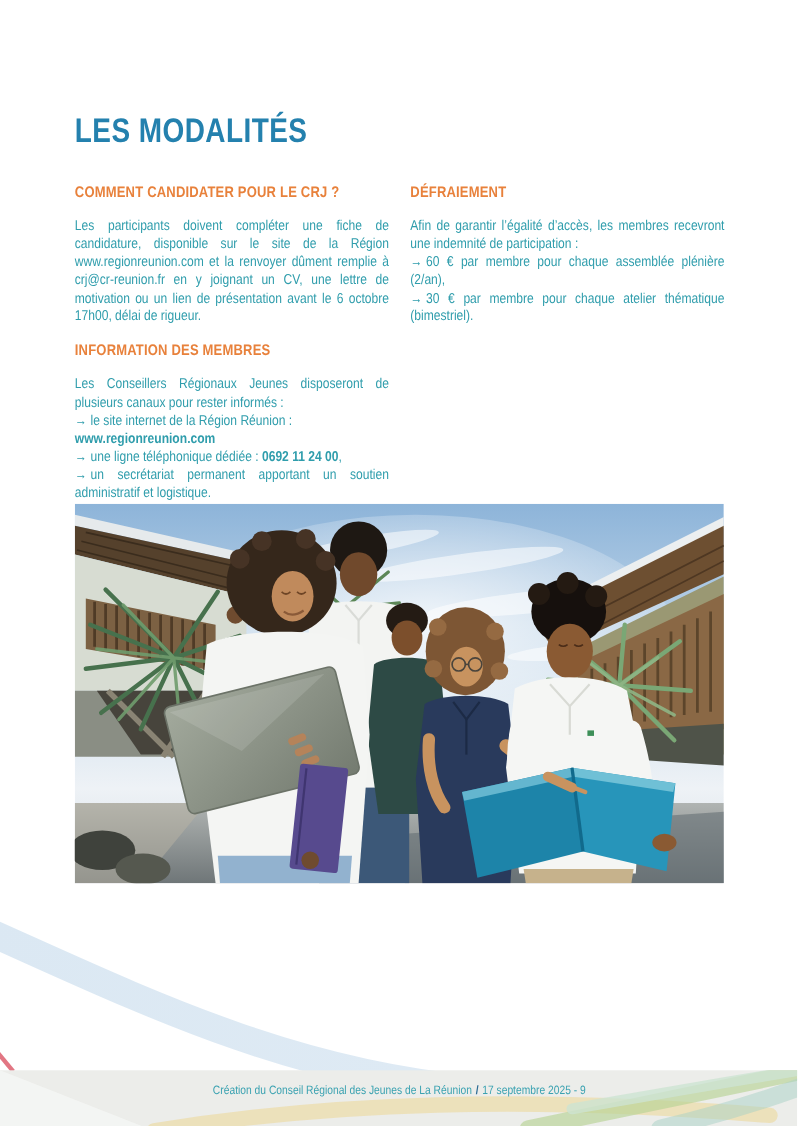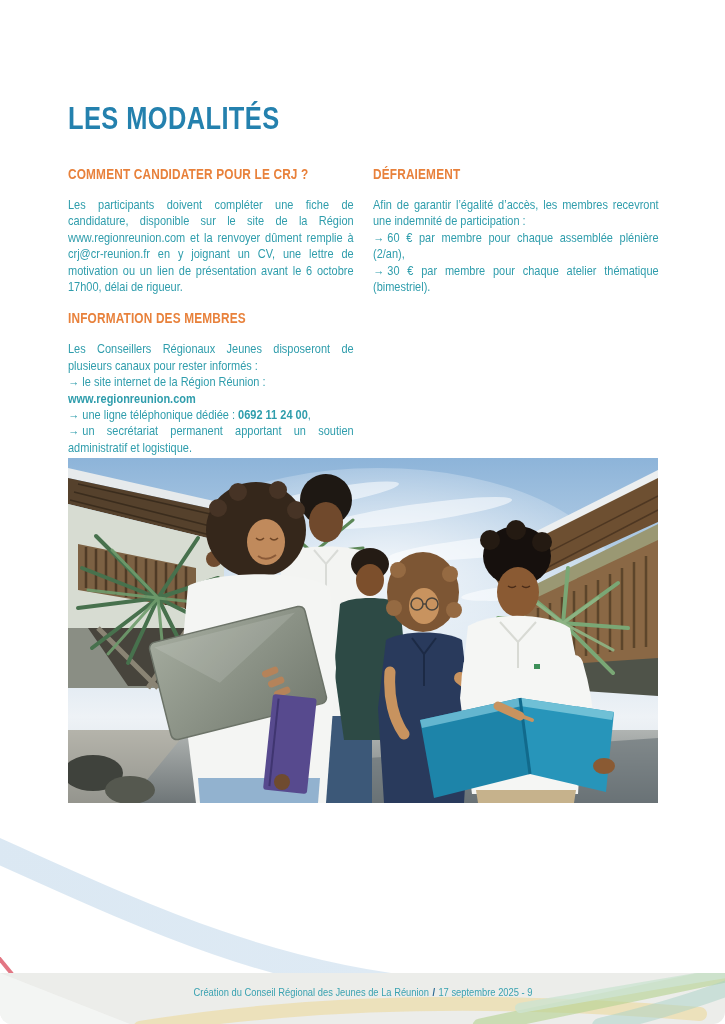--- a/index.html
+++ b/index.html
@@ -1,18 +1,18 @@
 <!DOCTYPE html>
 <html><head>
 <meta charset="utf-8">
 <style>
   html,body { margin:0; padding:0; background:#ffffff; }
   .page {
     position:relative; width:725px; height:1024px; background:#ffffff;
-    overflow:hidden; font-family:"Liberation Sans", sans-serif;border-radius:12px;
+    overflow:hidden; font-family:"Liberation Sans", sans-serif;
   }
   .page-title {
     position:absolute; left:68px; top:80px;
     font-size:31px; font-weight:bold; color:#2481ae;
     letter-spacing:0.5px; white-space:nowrap;
     transform:scaleX(0.82); transform-origin:0 0;
   }
   .col {
     position:absolute; top:166px; width:338px;
     transform:scaleX(0.845); transform-origin:0 0;

